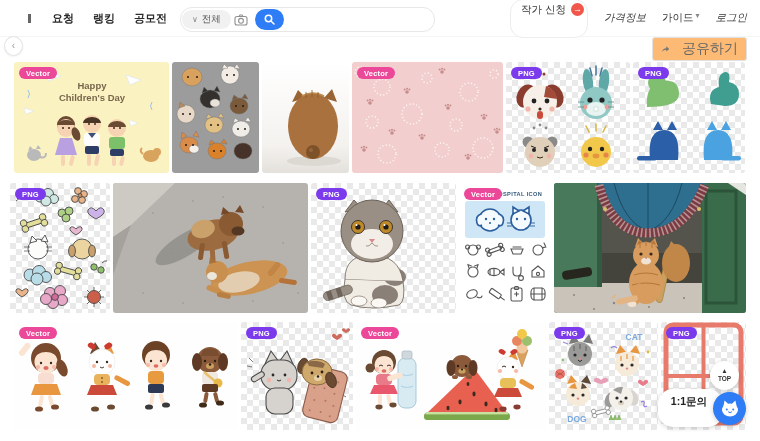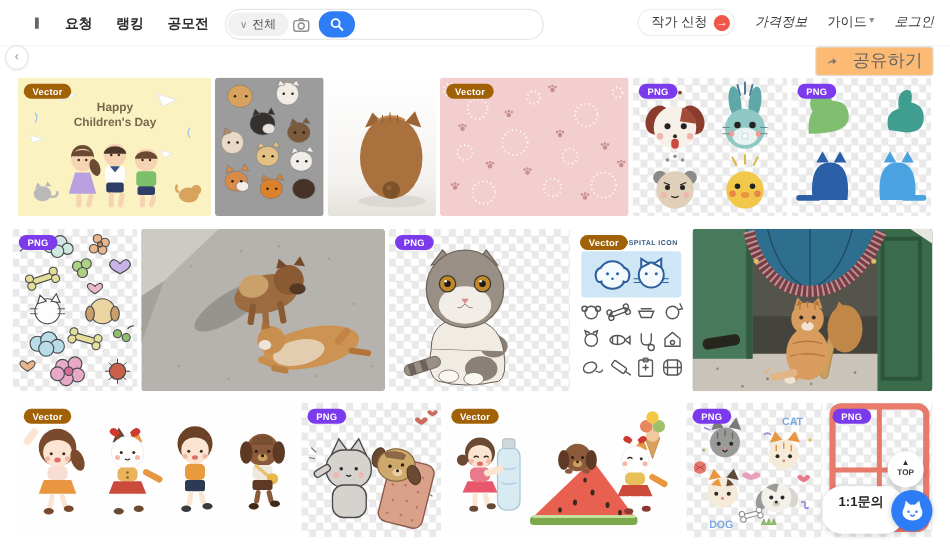--- a/index.html
+++ b/index.html
@@ -19,21 +19,21 @@
   .cat-chip .chev{font-size:8px;color:#888;}
   .search-input{flex:1;border:0;outline:none;font-size:10px;color:#333;padding:0 6px;
                 font-family:inherit;background:transparent;min-width:0;}
   .cam-btn{width:18px;height:18px;border:0;background:transparent;display:flex;align-items:center;
            justify-content:center;margin-right:4px;cursor:pointer;padding:0;}
   .search-btn{width:29px;height:21px;margin:1px;border:0;border-radius:11px;background:#2f7df6;
               display:flex;align-items:center;justify-content:center;cursor:pointer;padding:0;}
   .top-actions{position:absolute;right:13px;top:0;height:36px;display:flex;align-items:center;
                gap:16px;font-size:10.5px;color:#3a3a3a;white-space:nowrap;}
   .artist-pill{display:flex;align-items:center;gap:5px;border:1px solid #ededed;border-radius:13px;
-               padding:3px 3px 3px 10px;cursor:pointer;background:#fff;}
+               padding:3px 3px 20px 10px;cursor:pointer;background:#fff;}
   .artist-arrow{width:13px;height:13px;border-radius:50%;background:#f0564a;color:#fff;font-size:9px;
                 display:flex;align-items:center;justify-content:center;line-height:1;}
   .guide{display:flex;align-items:flex-start;gap:2px;cursor:pointer;}
   .guide .caret{font-size:8px;color:#888;}
   .plain-link{cursor:pointer;font-style:italic;}
   
   .back-btn{position:absolute;left:4px;top:36px;width:17px;height:17px;border-radius:50%;
             border:1px solid #e4e4e4;background:#fff;box-shadow:0 1px 2px rgba(0,0,0,.06);
             display:flex;align-items:center;justify-content:center;font-size:10px;color:#999;
             cursor:pointer;z-index:5;padding:0 0 1px;}
@@ -45,21 +45,21 @@
              font-family:inherit;}
   
   .grid{position:absolute;left:0;top:62px;width:760px;}
   .row{display:flex;gap:3px;margin:0 0 10px 14px;}
   .row.r2{margin-left:10px;margin-bottom:9px;}
   .card{position:relative;border-radius:3px;overflow:hidden;background:#fff;flex:0 0 auto;cursor:pointer;}
   .card svg{display:block;width:100%;height:100%;}
   .checker{background:repeating-conic-gradient(#ffffff 0% 25%,#e9e9e9 0% 50%) 0 0/12px 12px;}
   .badge{position:absolute;top:5px;left:5px;z-index:2;color:#fff;font-size:7.5px;font-weight:bold;
          padding:1.5px 7px;border-radius:8px;letter-spacing:.2px;line-height:1.2;}
-  .badge.vector{background:#a16207;}
+  .badge.vector{background:#ec4899;}
   .badge.png{background:#7c3aed;}
   
   .fab-top{position:absolute;right:21px;top:361px;width:29px;height:29px;border-radius:50%;
            background:#fff;box-shadow:0 1px 5px rgba(0,0,0,.2);display:flex;flex-direction:column;
            align-items:center;justify-content:center;z-index:10;cursor:pointer;}
   .fab-top .arr{font-size:6.5px;color:#333;line-height:1;}
   .fab-top .lbl{font-size:6.5px;font-weight:bold;color:#333;line-height:1.2;}
   .fab-chat{position:absolute;right:14px;top:389px;display:flex;align-items:center;z-index:10;}
   .chat-pill{background:#fff;border-radius:15px;box-shadow:0 1px 5px rgba(0,0,0,.18);
              padding:6px 16px 18px 13px;font-size:10.5px;font-weight:bold;color:#222;cursor:pointer;}

